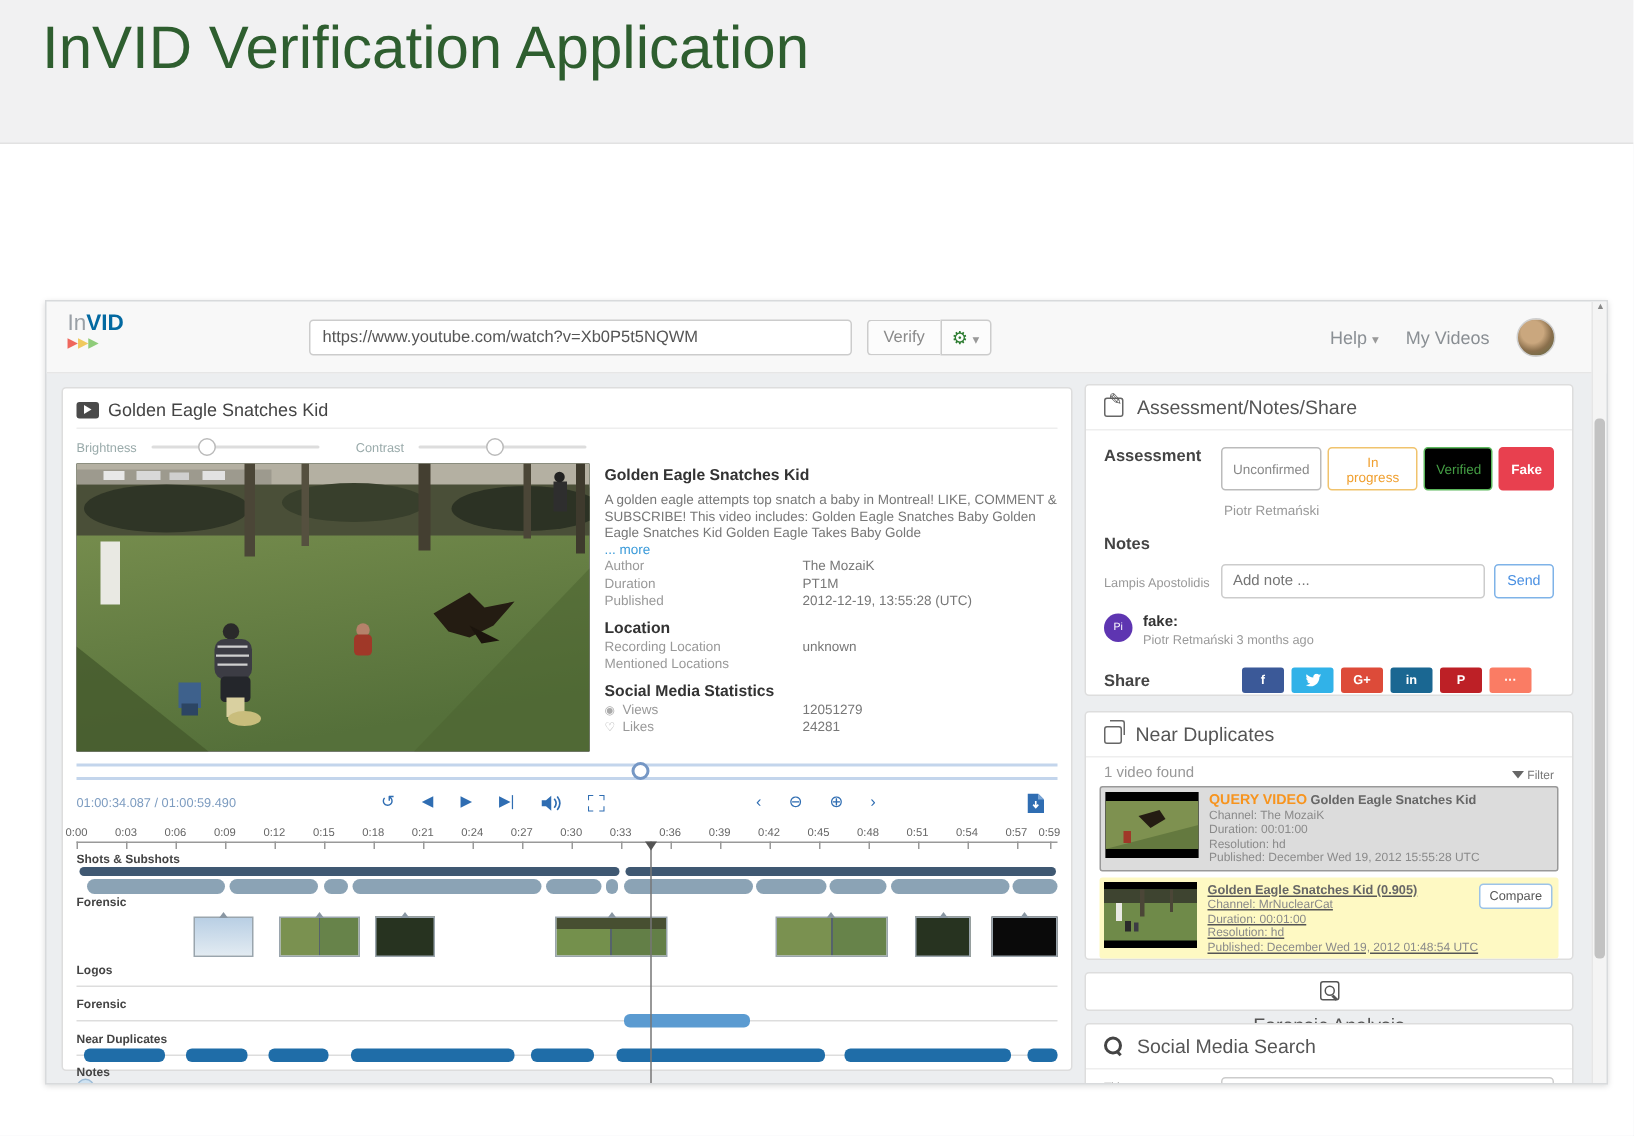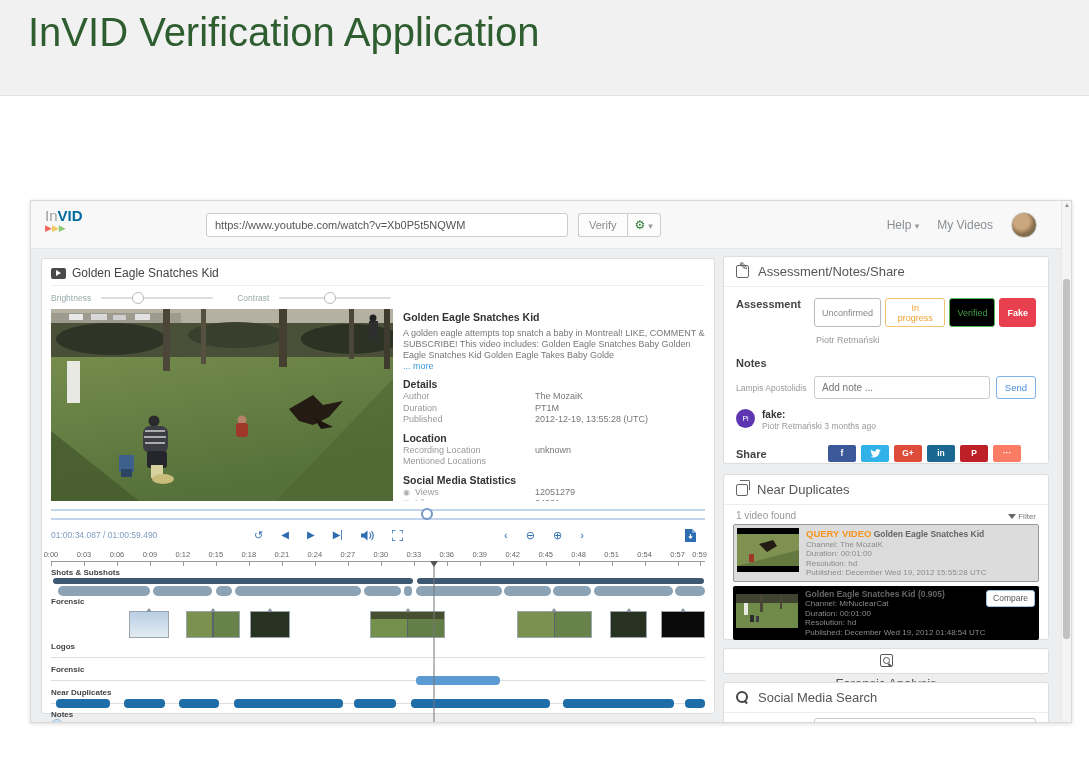--- a/index.html
+++ b/index.html
@@ -145,21 +145,21 @@
   .share-row { display:flex; align-items:center; padding:14px 12px 0; }
   .share-btns { display:flex; gap:5px; margin-left:14px; }
   .sbtn { width:28px; height:17px; border-radius:2px; color:#fff; font-size:8.5px; font-weight:700; text-align:center; line-height:17px; cursor:pointer; }
 
   .card-neardup { left:692px; top:273px; width:326px; height:166px; }
   .nd-meta-row { display:flex; align-items:flex-end; justify-content:space-between; padding:5px 12px 3px; }
   .nd-found { font-size:10px; color:#999; }
   .nd-filter { font-size:8px; color:#777; cursor:pointer; display:flex; align-items:center; }
   .nd-item { display:flex; gap:7px; margin:0 9px 4px; padding:3px; border-radius:2px; }
   .nd-item.query { background:#dcdcdc; border:1px solid #999; cursor:pointer; }
-  .nd-item.result { background:#000000; position:relative; cursor:pointer; }
+  .nd-item.result { background:#fef9c3; position:relative; cursor:pointer;text-decoration:underline; }
   .nd-thumb { width:62px; height:44px; flex:none; background:#000; }
   .nd-thumb svg { display:block; }
   .nd-text { font-size:8px; color:#8a8a8a; line-height:9.5px; padding-top:1px; }
   .nd-badge { color:#f7941e; font-weight:700; font-size:9.5px; }
   .nd-title { color:#666; font-weight:700; font-size:8.5px; }
   .btn-compare { position:absolute; right:4px; top:4px; background:#fff; border:1px solid #9cc3e8; border-radius:3px; color:#555;
                  font-size:8.5px; padding:2.5px 6px; cursor:pointer; font-family:"Liberation Sans",sans-serif;}
 
   .card-forensic { left:692px; top:447px; width:326px; height:26px; }
   .card-forensic .card-header { border-bottom:none; padding:5px 12px;flex-direction:column; }
@@ -253,21 +253,20 @@
           <path d="M238 100 L262 86 L272 96 L292 92 L278 108 L262 116 L248 112 Z" fill="#241c12"></path>
           <path d="M262 108 L282 118 L270 120 Z" fill="#1c150d"></path>
           <rect x="318" y="12" width="9" height="20" fill="#2e2e2e"></rect>
           <circle cx="322" cy="9" r="3.5" fill="#222"></circle>
         </svg>
       </div>
 
       <div class="details-col">
         <div class="vd-title">Golden Eagle Snatches Kid</div>
         <div class="vd-desc"><span>A golden eagle attempts top snatch a baby in Montreal! LIKE, COMMENT &amp; SUBSCRIBE! This video includes: Golden Eagle Snatches Baby Golden Eagle Snatches Kid Golden Eagle Takes Baby Golde</span><br><span class="more-link">... more</span></div>
-        <div class="sec-heading">Details</div>
         <div id="details-rows">
             <div class="kv-row">
               <span class="k">
                 <span>Author</span>
               </span>
               <span class="v">The MozaiK</span>
             </div>
             <div class="kv-row">
               <span class="k">
                 <span>Duration</span>

